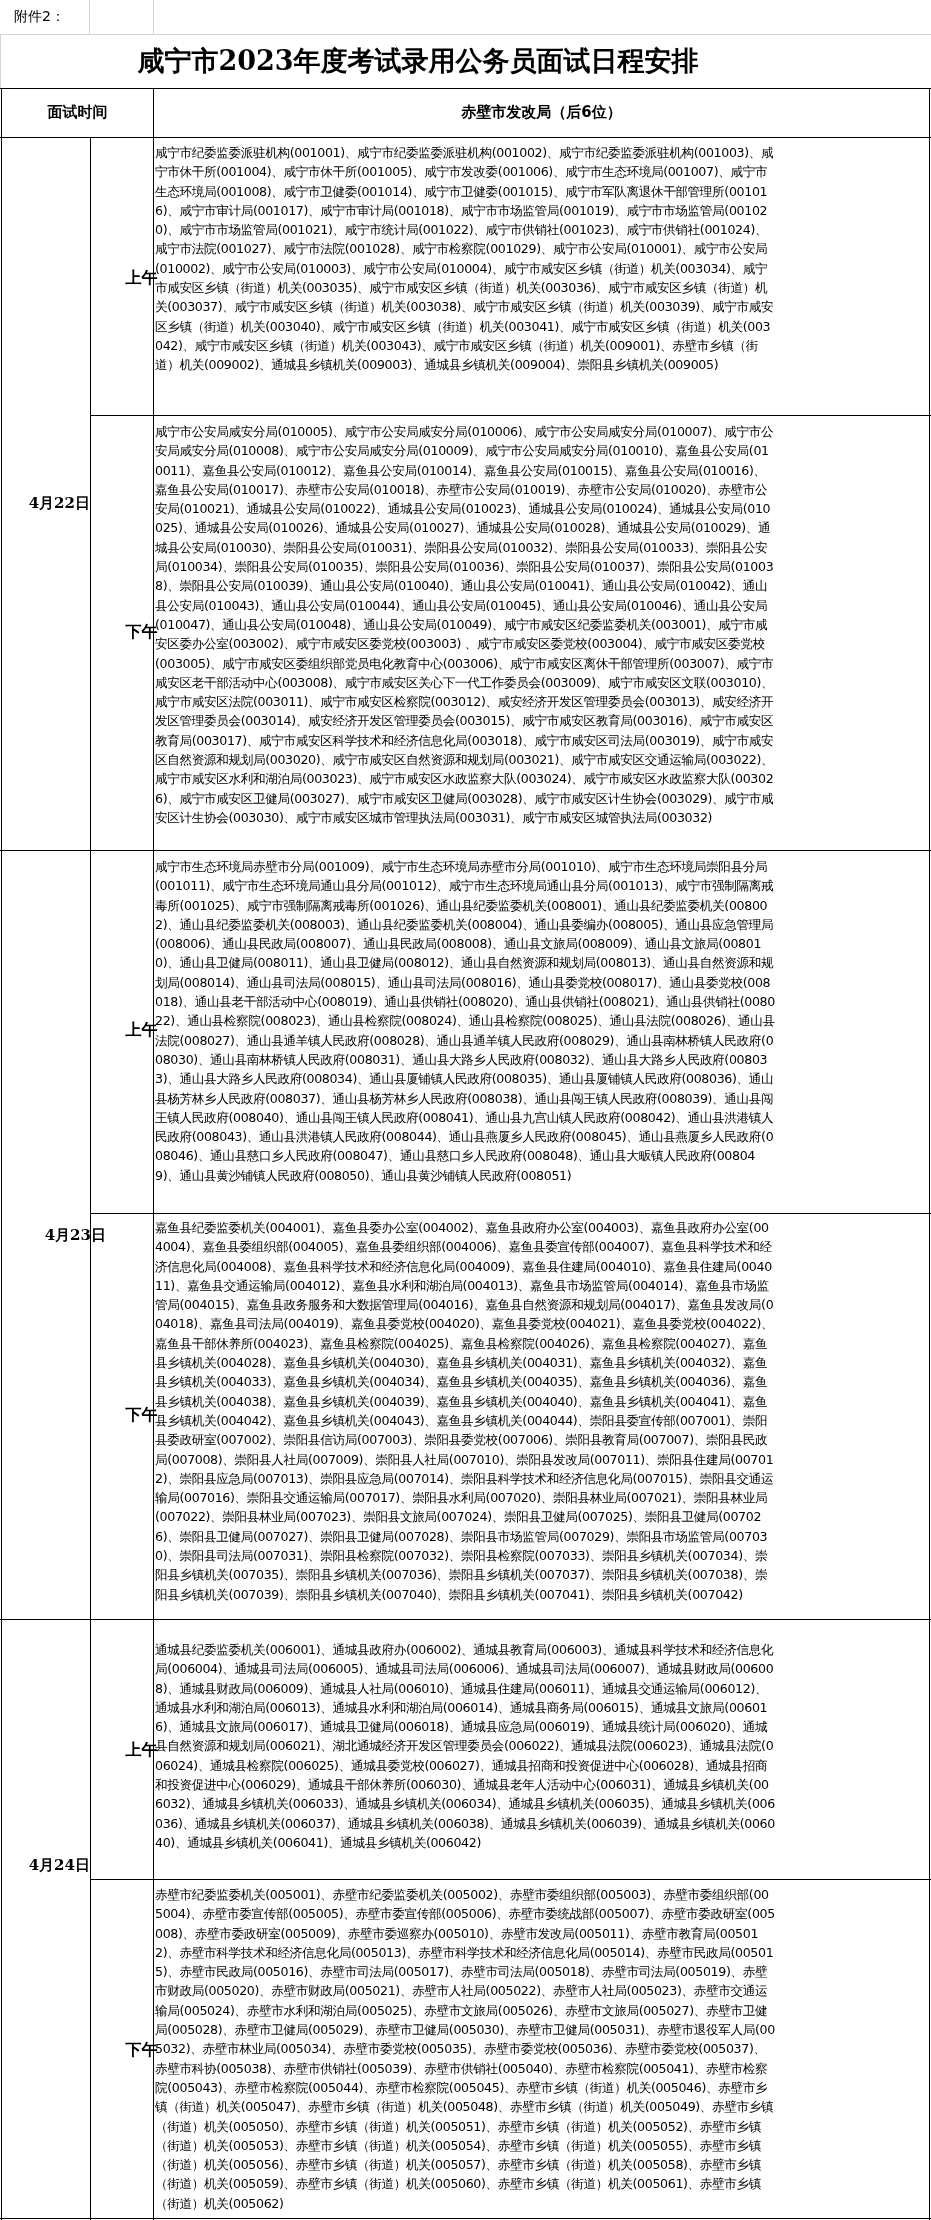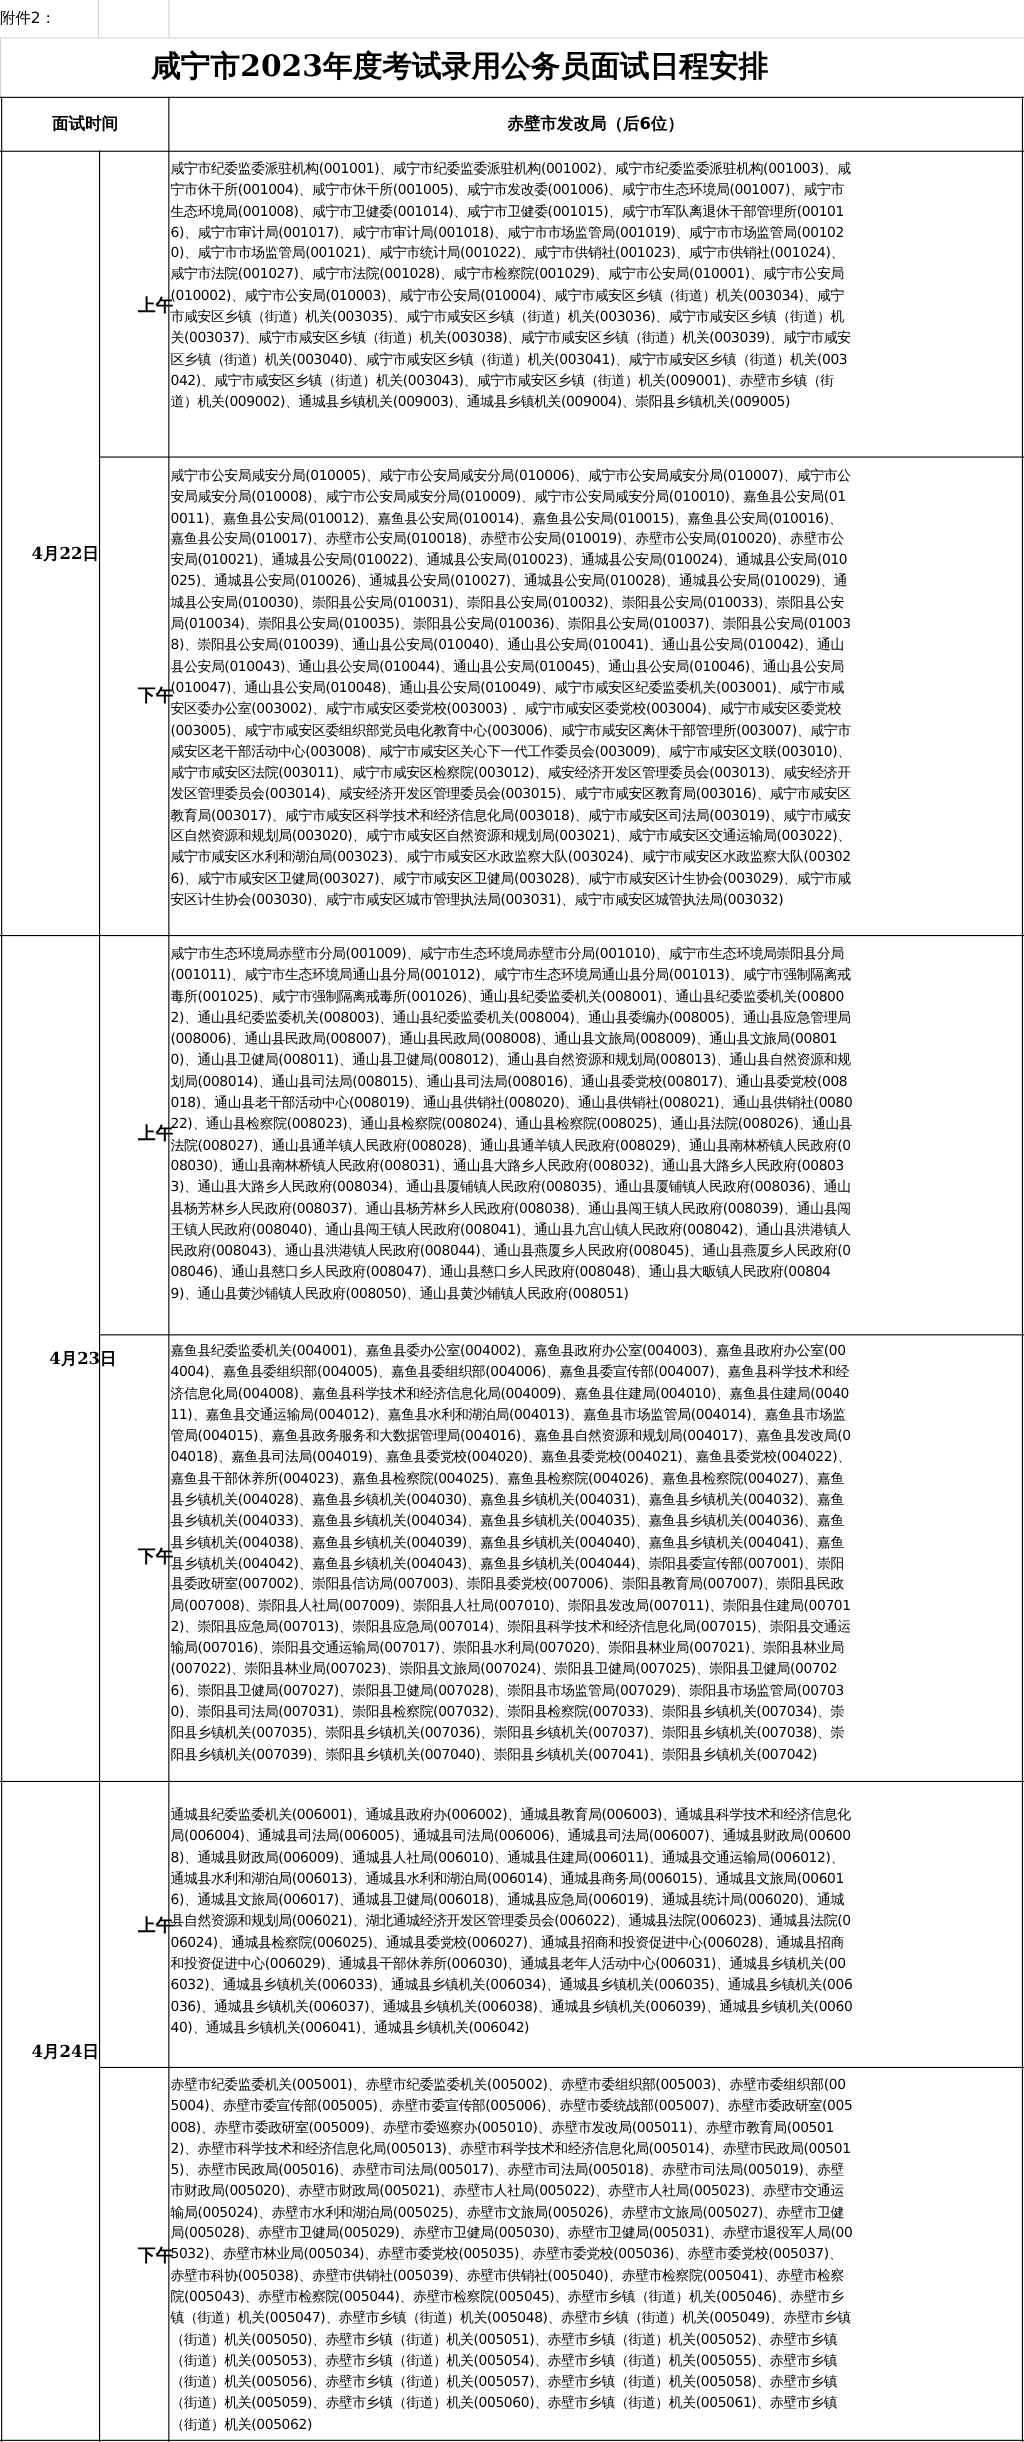--- a/index.html
+++ b/index.html
@@ -1,21 +1,21 @@
 <!DOCTYPE html>
 <html><head>
 <meta charset="utf-8">
 <style>
   html, body { margin: 0; padding: 0; background: #ffffff; }
   body { width: 931px; height: 2220px; position: relative; overflow: hidden;
          font-family: "DejaVu Sans", "Liberation Sans", sans-serif; color: #000; }
   .top-row { position: absolute; left: 0; top: 0; width: 931px; height: 34px;
              border-bottom: 1px solid #d4d4d4; }
   .top-row .cell { position: absolute; top: 0; height: 34px; border-right: 1px solid #d4d4d4; }
-  .attach-label { position: absolute; left: 0; top: 8px; font-size: 14px; }
+  .attach-label { position: absolute; left: 14px; top: 8px; font-size: 14px; }
   .title { position: absolute; left: 0; top: 34px; width: 835px; height: 54px;
            text-align: center; line-height: 54px; font-size: 27px; font-weight: bold;
            font-family: "DejaVu Serif", "Liberation Serif", serif; letter-spacing: 0px;
            border-left: 1px solid #d4d4d4; box-sizing: border-box; }
   .hline { position: absolute; height: 0; border-top: 1.5px solid #000; }
   .vline { position: absolute; width: 0; border-left: 1.5px solid #000; }
   .hdr { position: absolute; top: 88px; height: 49px; line-height: 49px; text-align: center;
          font-size: 15px; font-weight: bold; }
   .date-label { position: absolute; left: 3px; width: 87px; text-align: right;
                 font-size: 15px; font-weight: bold; font-family: "DejaVu Serif", serif; }

